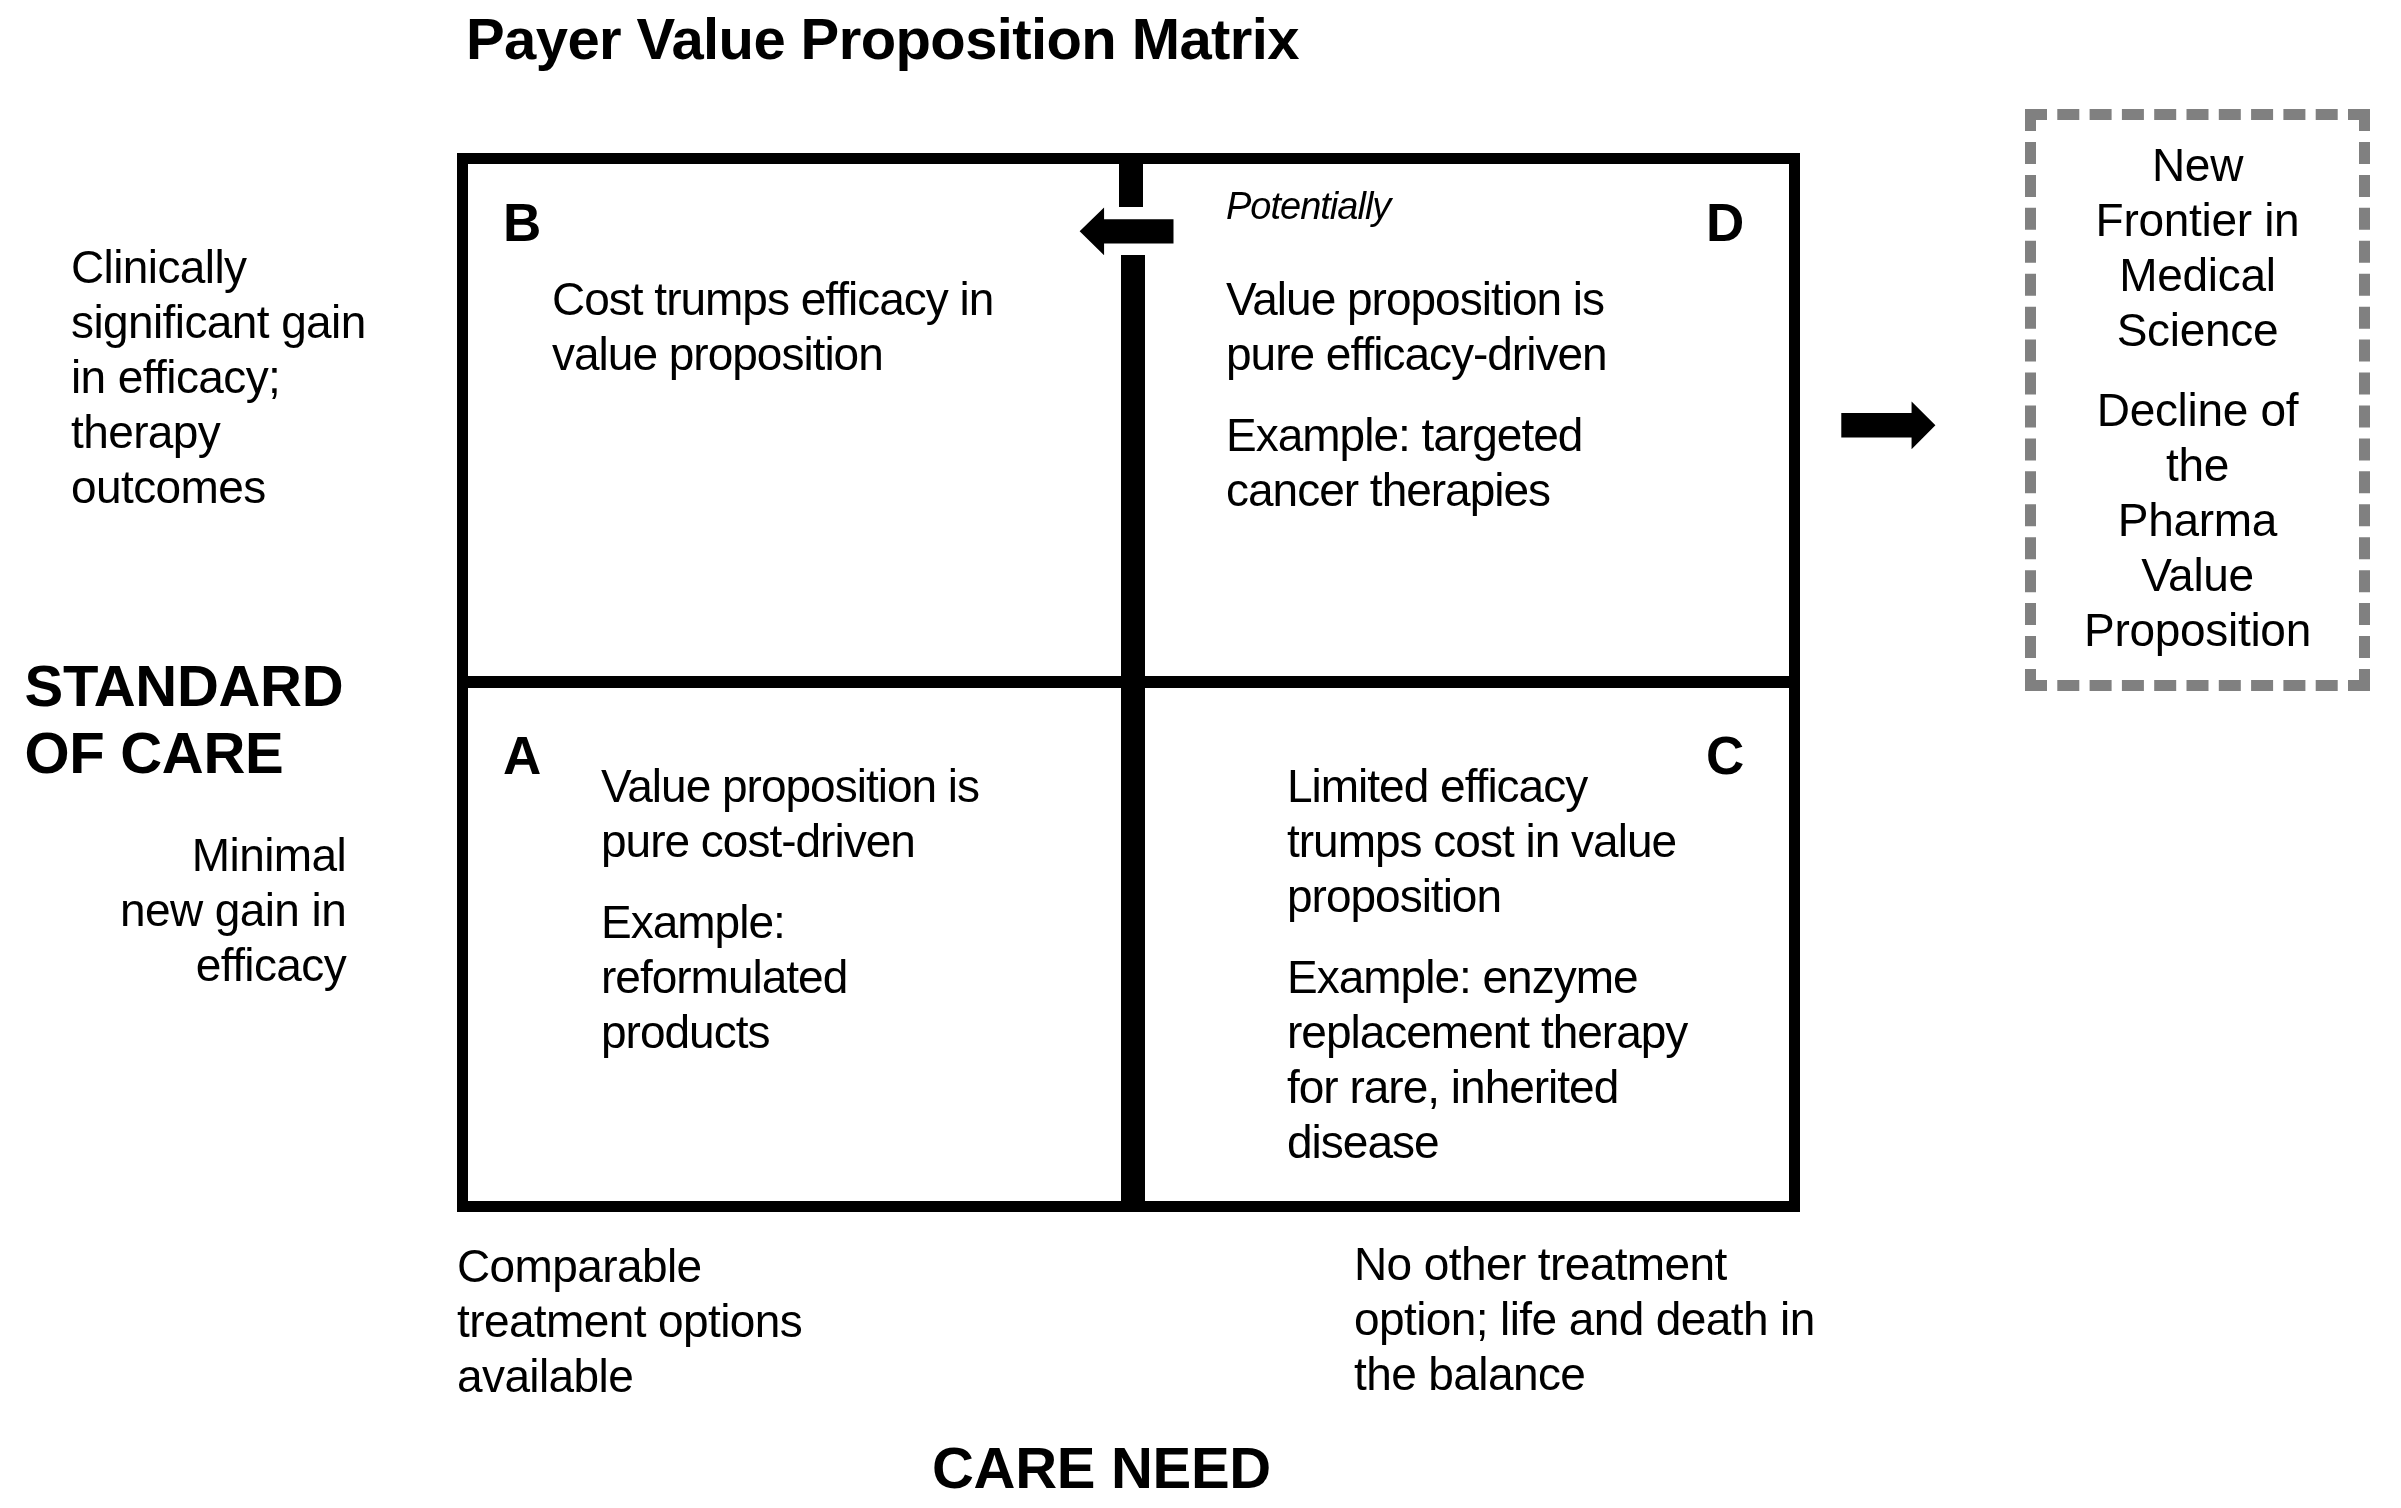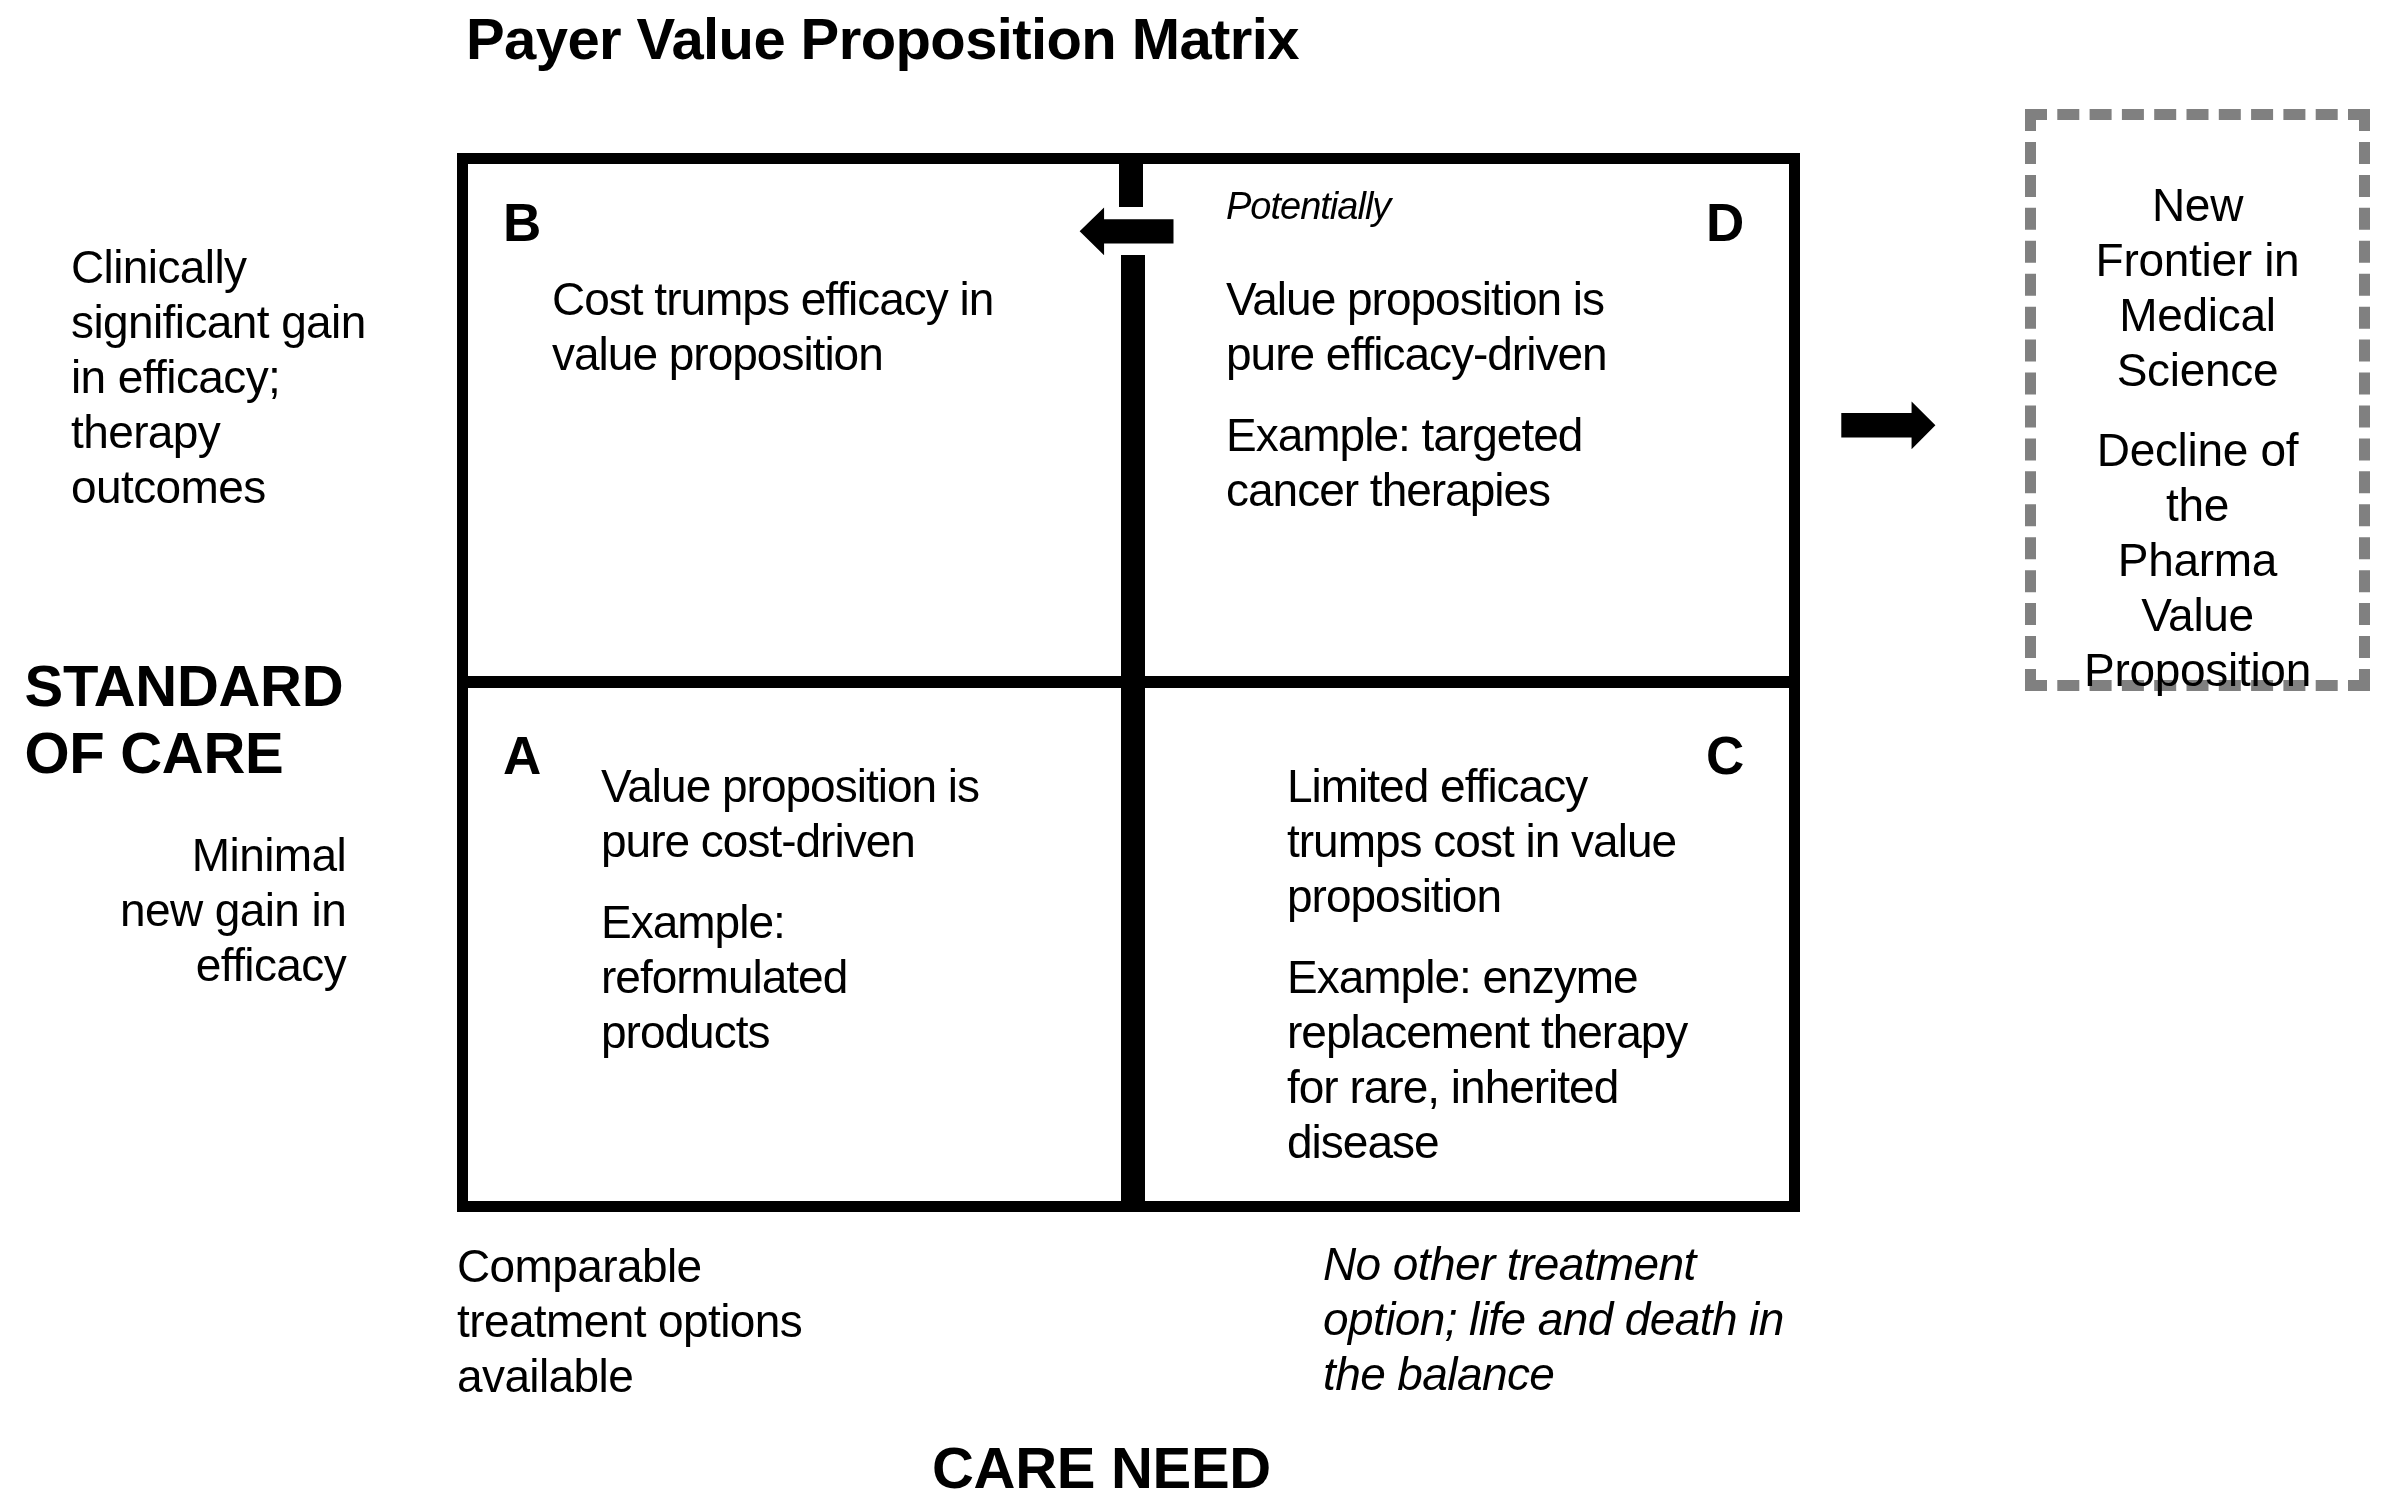--- a/index.html
+++ b/index.html
@@ -94,21 +94,20 @@
       box-sizing: border-box;
       border: 11.6px dashed #808080;
     }
     .box-text {
       left: 2025px;
       width: 345px;
       text-align: center;
       font-size: 46px;
       line-height: 55px;
       letter-spacing: -0.3px;
-      margin-top: 40px;
     }
     .box-text p { margin: 0 0 24.5px 0; }
     .box-text p:last-child { margin-bottom: 0; }
     .ml { white-space: pre-line; }
   </style>
 </head>
 <body>
 
 <div class="abs title">Payer Value Proposition Matrix</div>
 
@@ -167,21 +166,21 @@
 proposition</p>
   <p class="ml">Example: enzyme
 replacement therapy
 for rare, inherited
 disease</p>
 </div>
 
 <div class="abs side-label ml" style="left:457px; top:1239px;">Comparable
 treatment options
 available</div>
-<div class="abs side-label ml" style="left:1323px; top:1237px;font-style:italic;">No other treatment
+<div class="abs side-label ml" style="left:1354px; top:1237px;">No other treatment
 option; life and death in
 the balance</div>
 <div class="abs axis-title" style="left:932px; top:1434px;">CARE NEED</div>
 
 <svg class="abs arrow-svg" style="left:1840px; top:400px;" width="98" height="52" viewBox="0 0 152 80">
   <polygon points="2,20 111,20 111,2 148,39 111,76 111,58 2,58" fill="#000"></polygon>
 </svg>
 
 <div class="abs dashed-box"></div>
 <div class="abs box-text" style="top:138px;">

